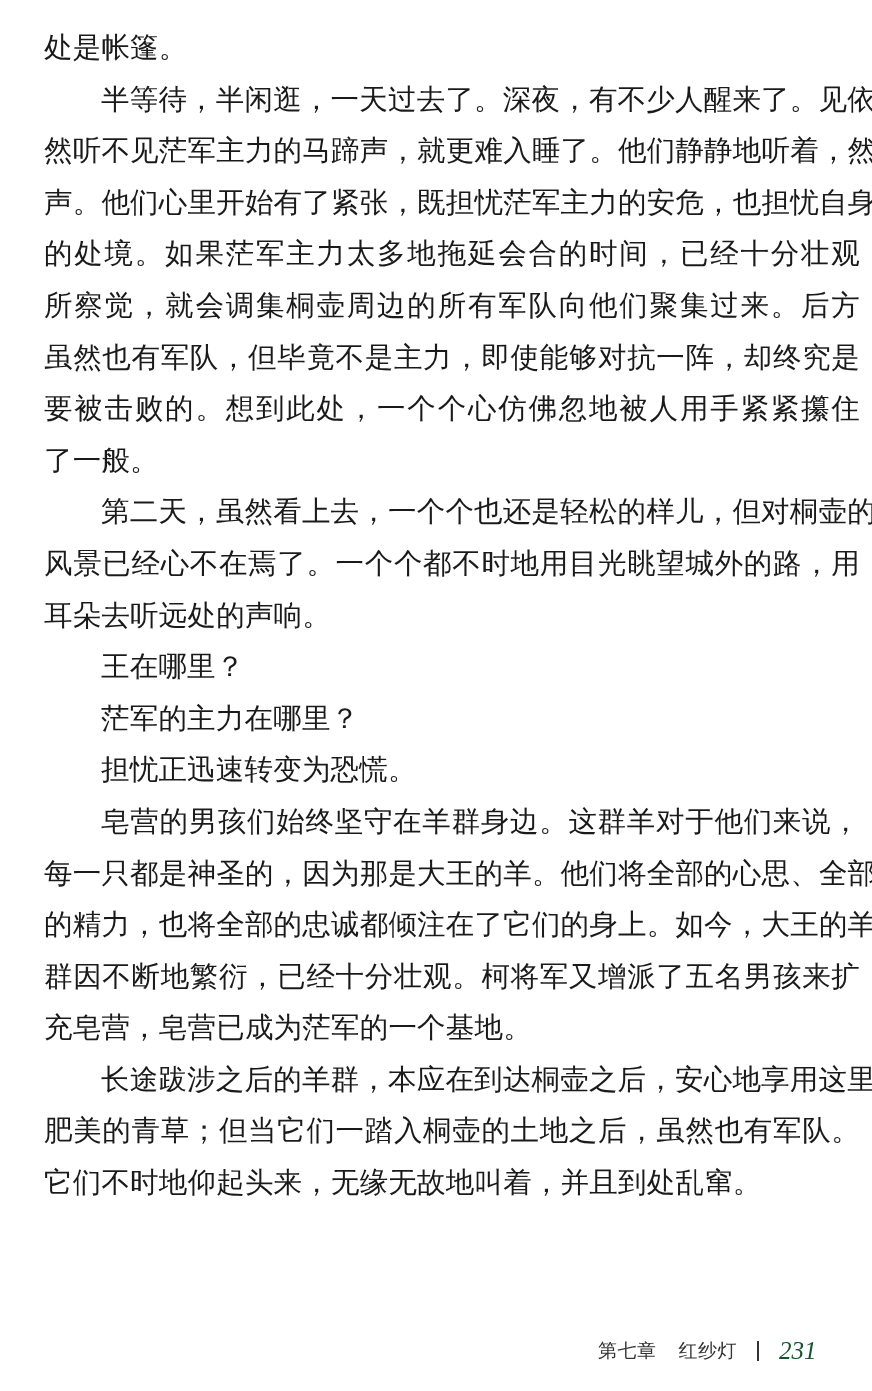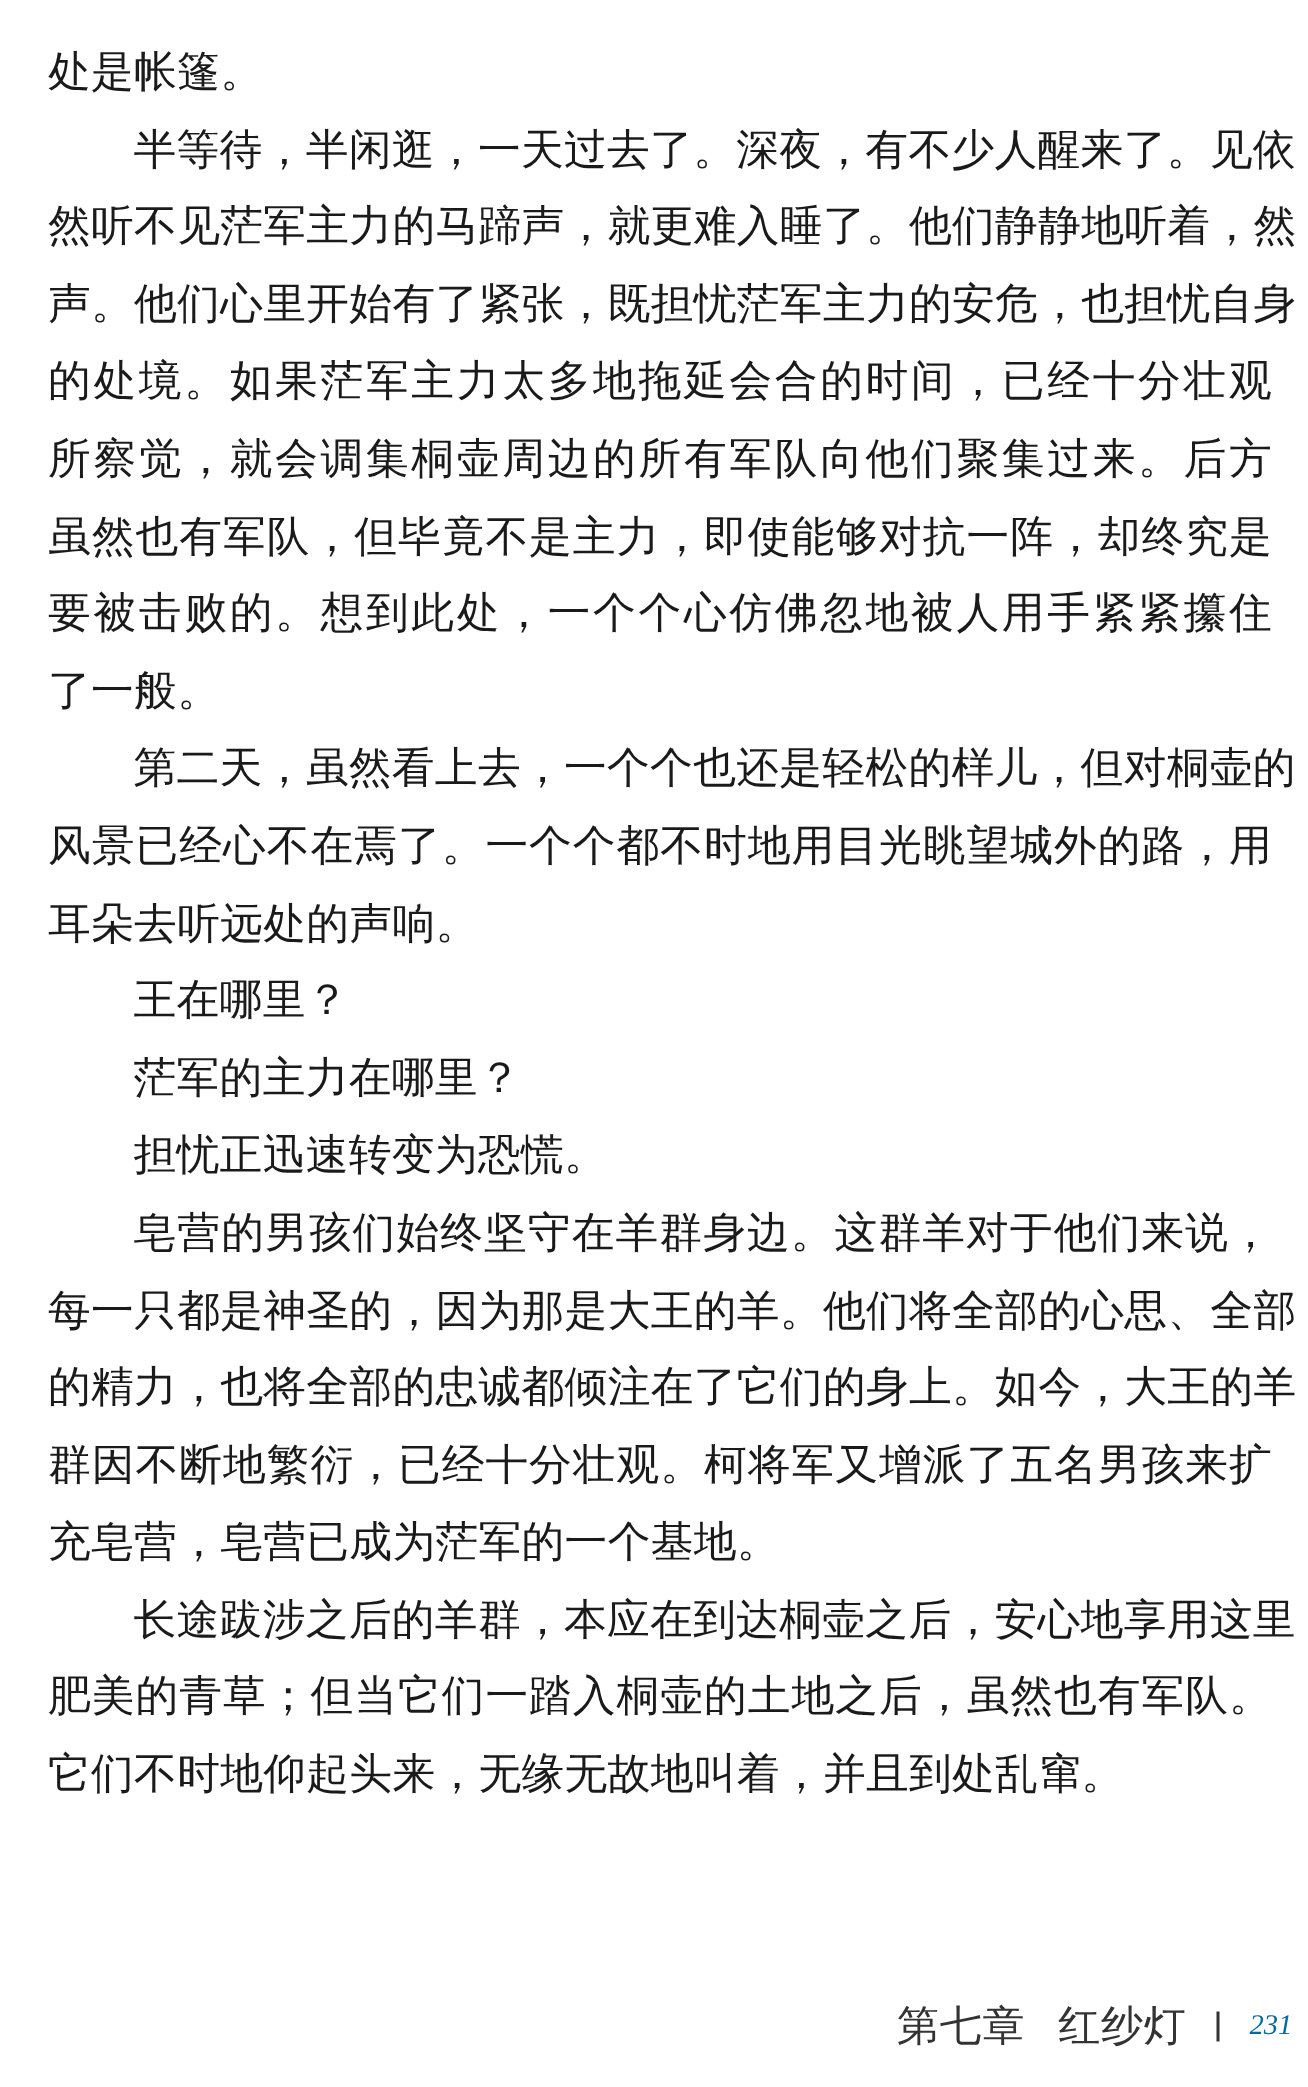--- a/index.html
+++ b/index.html
@@ -10,21 +10,21 @@
     body {
       width: 872px;
       height: 1391px;
       position: relative;
       overflow: hidden;
       color: #1a1a1a;
       font-family: "DejaVu Serif", "Liberation Serif", serif;
     }
     .page-body {
       position: absolute;
-      left: 32px;
+      left: 44px;
       top: 22px;
       width: 816px;
     }
     .line {
       height: 51.6px;
       line-height: 51.6px;
       font-size: 28.5px;
       white-space: nowrap;
       overflow: visible;
       letter-spacing: 0.2px;
@@ -44,40 +44,40 @@
       left: 598px;
       top: 1331px;
       height: 40px;
       display: flex;
       align-items: center;
       font-size: 22px;
       color: #333333;
     }
     .footer .chapter {
       font-family: Liberation Sans, sans-serif;
-      font-size: 28px;
+      font-size: 19px;
       letter-spacing: 0.5px;
       text-align: right;
     }
     .footer .gap {
       display: inline-block;
       width: 22px;
     }
     .footer .divider {
       display: inline-block;
       width: 2px;
       height: 20px;
       background: #333333;
       margin: 0 20px 0 20px;
     }
     .footer .page-num {
       font-family: "Liberation Serif", "DejaVu Serif", serif;
       font-style: italic;
-      font-size: 19px;
-      color: #0369a1;
+      font-size: 25px;
+      color: #14532d;
     }
   </style>
 </head>
 <body>
 
 <div class="page-body">
   <div class="line">处是帐篷。</div>
   <div class="line indent justify">半等待，半闲逛，一天过去了。深夜，有不少人醒来了。见依</div>
   <div class="line justify">然听不见茫军主力的马蹄声，就更难入睡了。他们静静地听着，然</div>
   <div class="line justify">声。他们心里开始有了紧张，既担忧茫军主力的安危，也担忧自身</div>

